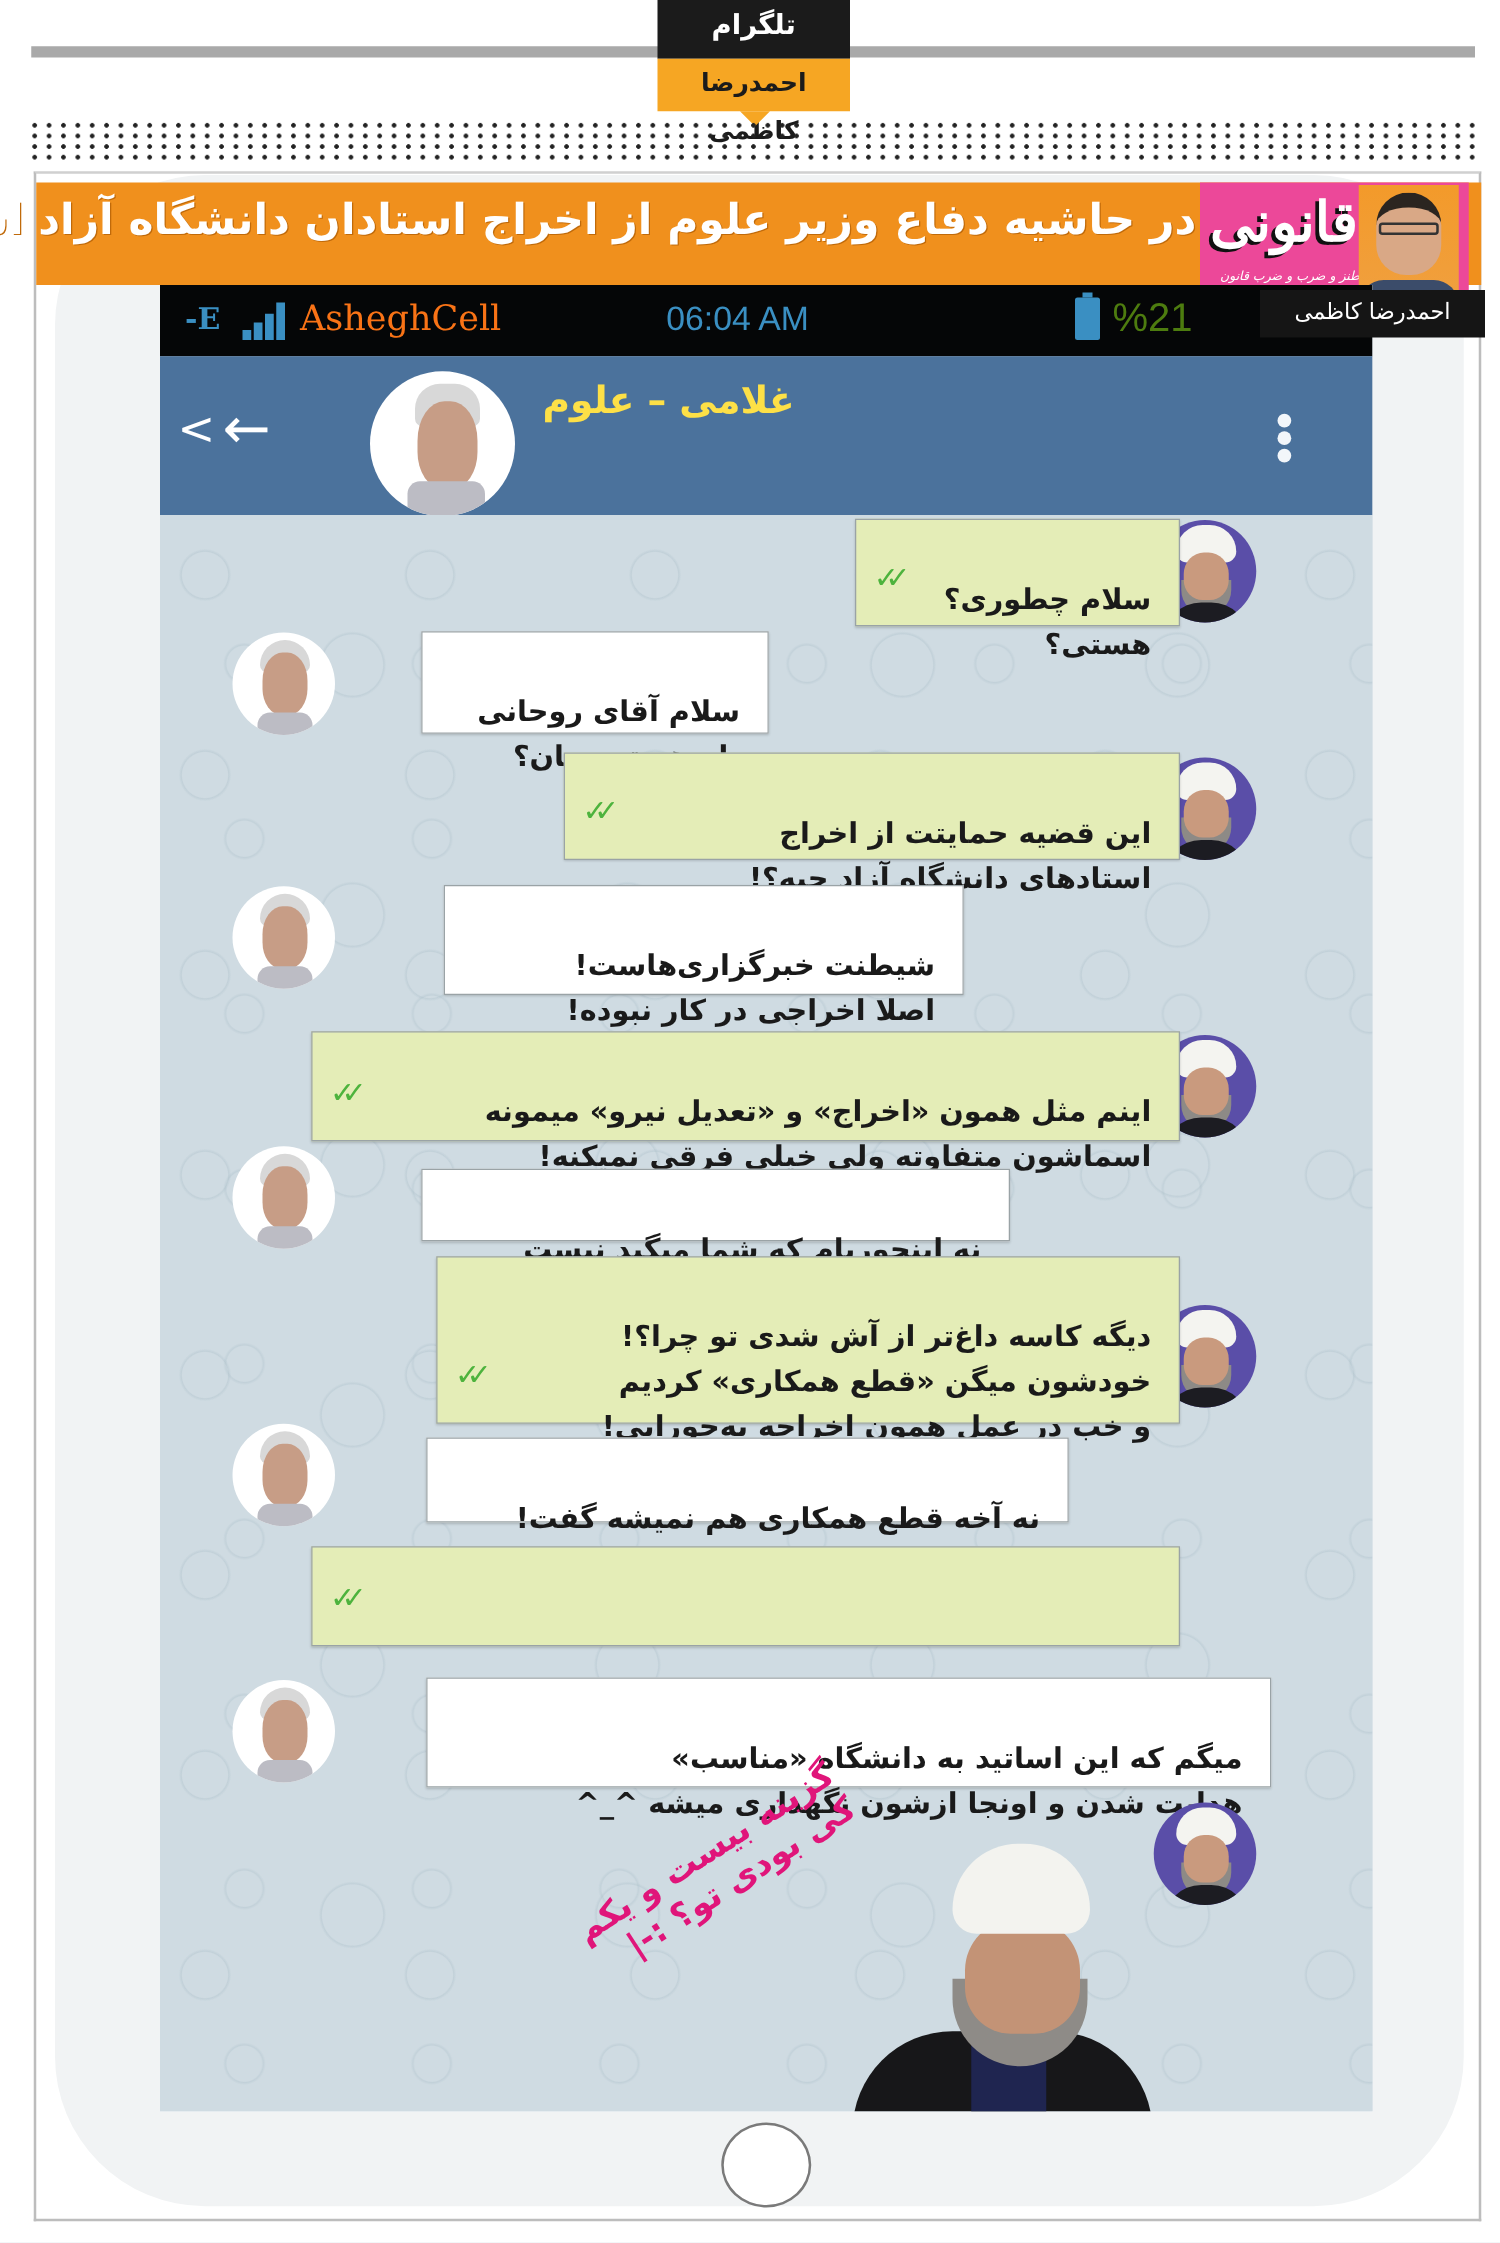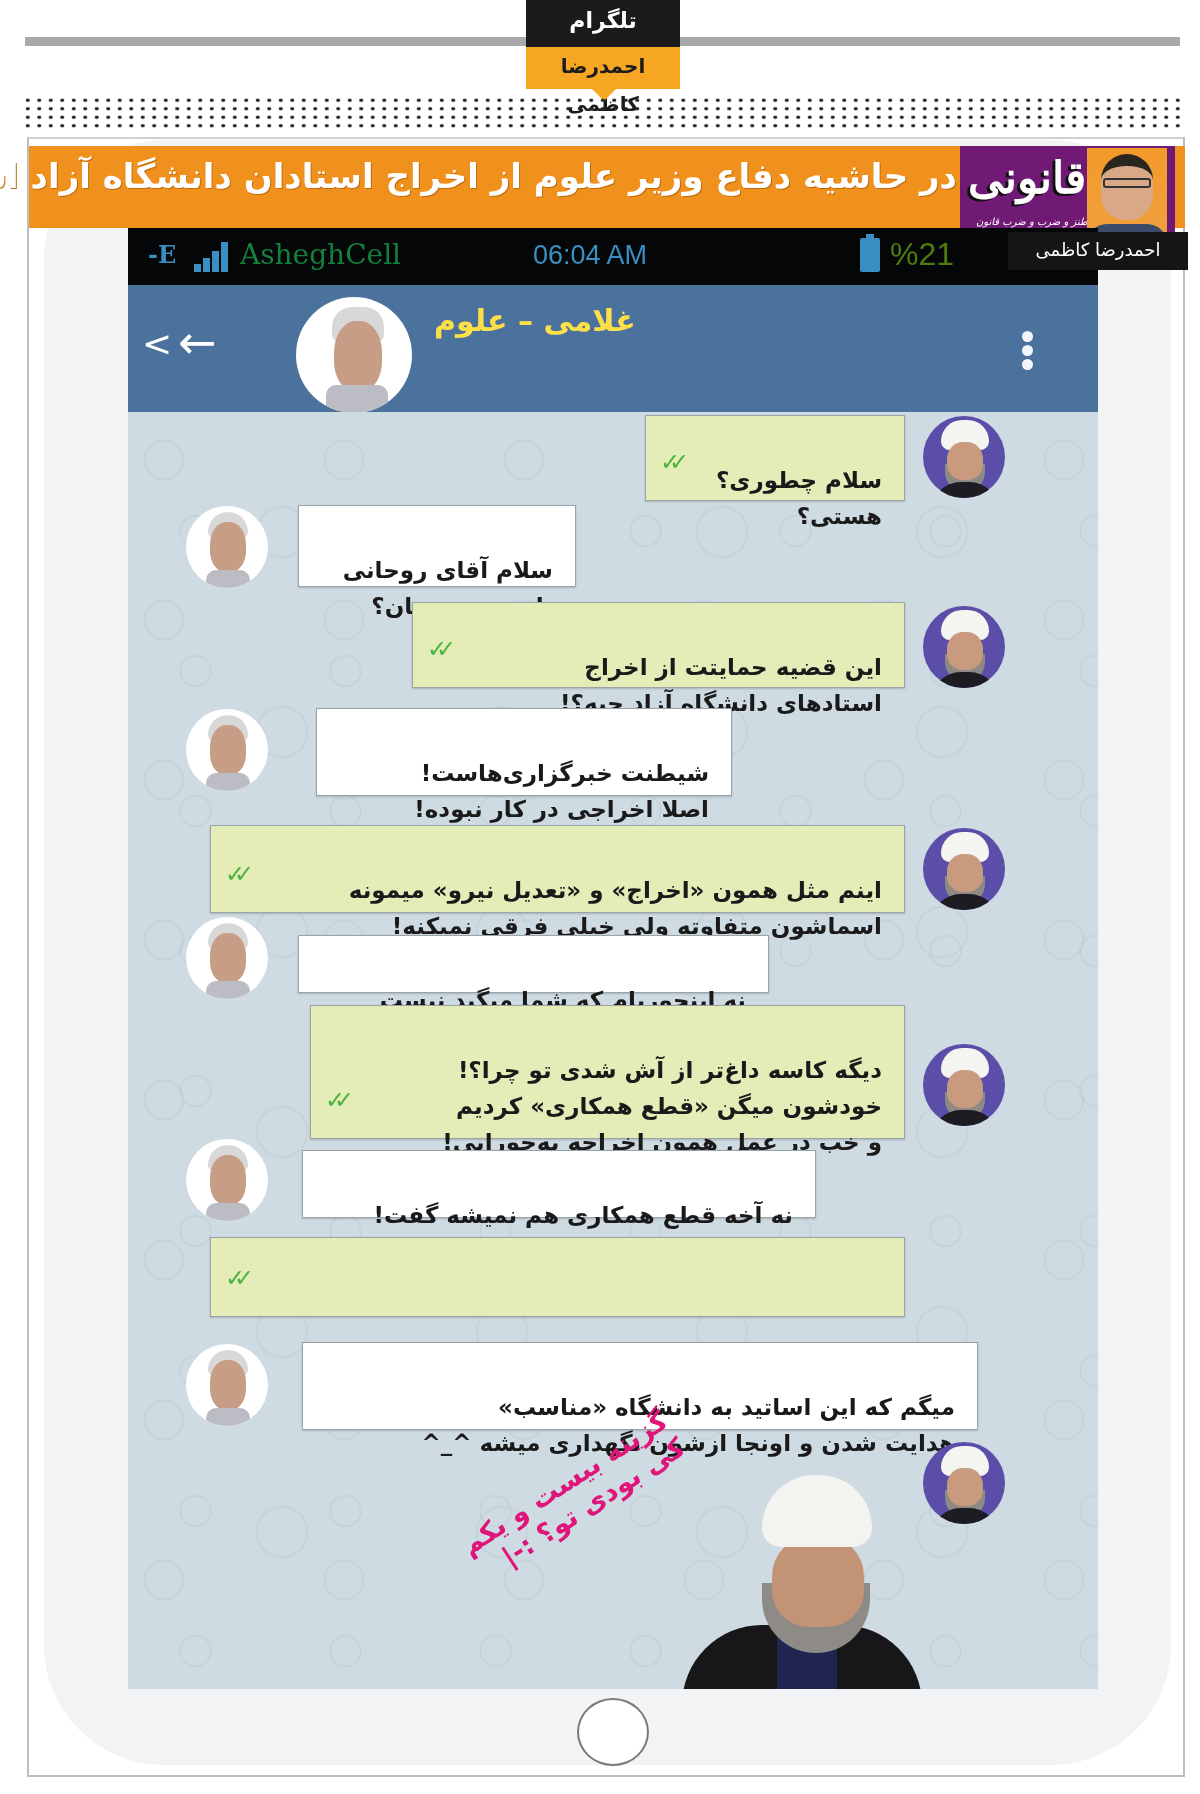--- a/index.html
+++ b/index.html
@@ -13,35 +13,35 @@
   .tag-orange::after { content: ""; position: absolute; left: 66px; bottom: -12px; border-left: 12px solid transparent; border-right: 12px solid transparent; border-top: 12px solid #f6a623; }
   .dots { position: absolute; left: 22px; top: 96px; width: 1165px; height: 34px;
     background-image: radial-gradient(circle, #222 1.6px, transparent 2px);
     background-size: 11.5px 8.5px; }
 
   .frame { position: absolute; left: 27px; top: 137px; width: 1158px; height: 1640px; border: 2px solid #bdbdbd; border-top: 2px solid #d0d0d0; background: #fff; }
   .phone-body { position: absolute; left: 44px; top: 140px; width: 1127px; height: 1625px; background: #f1f3f4; border-radius: 120px; }
 
   .title-bar { position: absolute; left: 29px; top: 146px; width: 1156px; height: 82px; background: #f0901d; }
   .title-text { position: absolute; right: 228px; top: 10px; color: #fff; font-weight: bold; font-size: 34px; direction: rtl; white-space: nowrap; text-shadow: 1px 1px 0 #c06a0a; }
-  .column-logo { position: absolute; right: 10px; top: 0; width: 215px; height: 100px; background: #701a75; }
+  .column-logo { position: absolute; right: 10px; top: 0; width: 215px; height: 100px; background: #ec4899; }
   .logo-text { position: absolute; left: 8px; top: 6px; font-family: "DejaVu Serif", serif; font-size: 44px; font-weight: bold; color: #fff; direction: rtl; text-shadow: -3px 2px 0 #111; }
   .logo-sub { position: absolute; left: 16px; top: 70px; font-size: 10px; color: #fff; direction: rtl; font-style: italic; }
   .author-photo { position: absolute; right: 8px; top: 2px; width: 80px; height: 98px; background: linear-gradient(#f39a2a, #f0a040); overflow: hidden; }
   .author-head { position: absolute; left: 14px; top: 6px; width: 52px; height: 66px; border-radius: 26px 26px 24px 24px; background: #d9a886; border-top: 12px solid #2b2520; }
   .author-glasses { position: absolute; left: 16px; top: 30px; width: 48px; height: 10px; border: 2px solid #333; border-radius: 3px; }
   .author-shirt { position: absolute; left: 0; bottom: 0; width: 80px; height: 22px; background: #3b4c6a; border-radius: 20px 20px 0 0; }
   .author-name-box { position: absolute; right: 12px; top: 232px; width: 180px; height: 38px; background: #151515; color: #fff; font-size: 18px; text-align: center; line-height: 36px; direction: rtl; z-index: 5; }
 
   .screen { position: absolute; left: 128px; top: 228px; width: 970px; height: 1461px; overflow: hidden; background: #cfdbe2; }
   .status-bar { position: absolute; left: 0; top: 0; width: 970px; height: 57px; background: #050607; }
   .net-label { position: absolute; left: 20px; top: 12px; color: #3a8fc2; font-family: "DejaVu Serif", serif; font-weight: bold; font-size: 24px; }
   .signal { position: absolute; left: 66px; top: 14px; width: 40px; height: 30px; }
   .signal span { position: absolute; bottom: 0; width: 7px; background: #3a8fc2; }
-  .carrier { position: absolute; left: 112px; top: 10px; color: #15803d; font-family: "DejaVu Serif", serif; font-size: 28px; }
+  .carrier { position: absolute; left: 112px; top: 10px; color: #f97316; font-family: "DejaVu Serif", serif; font-size: 28px; }
   .clock { position: absolute; left: 405px; top: 12px; color: #3a8fc2; font-size: 27px; font-family: "Liberation Sans", sans-serif; }
   .battery { position: absolute; left: 732px; top: 10px; width: 20px; height: 34px; background: #3a8fc2; border-radius: 2px; }
   .battery::before { content: ""; position: absolute; left: 6px; top: -4px; width: 8px; height: 4px; background: #3a8fc2; }
   .battery-pct { position: absolute; left: 762px; top: 8px; color: #4d7c0f; font-size: 32px; font-family: "Liberation Sans", sans-serif; }
 
   .chat-header { position: absolute; left: 0; top: 57px; width: 970px; height: 127px; background: #4b729c; }
   .back-chevron { position: absolute; left: 14px; top: 38px; color: #fff; font-size: 36px; font-family: "DejaVu Sans", sans-serif; }
   .back-arrow { position: absolute; left: 50px; top: 30px; color: #fff; font-size: 46px; font-family: "DejaVu Sans", sans-serif; }
   .header-avatar { position: absolute; left: 168px; top: 12px; width: 116px; height: 116px; border-radius: 50%; background: #fff; overflow: hidden; }
   .contact-name { position: absolute; left: 306px; top: 18px; color: #fde047; font-weight: bold; font-size: 30px; direction: rtl; }
@@ -62,21 +62,21 @@
   .avatar.gholami { background: #ffffff; }
   .face { position: absolute; border-radius: 45% 45% 42% 42%; }
   .rouhani .turban { position: absolute; left: 18px; top: 4px; width: 48px; height: 30px; border-radius: 24px 24px 10px 10px; background: #f4f4f0; }
   .rouhani .face { left: 24px; top: 26px; width: 36px; height: 38px; background: #c99a7e; }
   .rouhani .beard { position: absolute; left: 22px; top: 48px; width: 40px; height: 28px; border-radius: 0 0 20px 20px; background: #8d8a86; }
   .rouhani .robe { position: absolute; left: 8px; top: 66px; width: 68px; height: 30px; border-radius: 30px 30px 0 0; background: #1c1c22; }
   .gholami .hair { position: absolute; left: 22px; top: 6px; width: 40px; height: 26px; border-radius: 20px 20px 6px 6px; background: #d8d8d8; }
   .gholami .face { left: 24px; top: 16px; width: 36px; height: 50px; background: #c79d86; }
   .gholami .collar { position: absolute; left: 20px; top: 64px; width: 44px; height: 22px; background: #bcbcc4; border-radius: 10px 10px 0 0; }
 
-  .bubble { position: absolute; direction: rtl; font-weight: bold; font-size: 23px; line-height: 36px; color: #1a1a1a; padding: 10px 22px 8px 22px; border: 1.5px solid #9aa3a6; box-shadow: 0 1px 2px rgba(0,0,0,0.18); white-space: pre-line; }
+  .bubble { position: absolute; direction: rtl; font-weight: bold; font-size: 23px; line-height: 36px; color: #1a1a1a; padding: 10px 22px 8px 22px; border: 1.5px solid #9aa3a6; box-shadow: 0 1px 2px rgba(0,0,0,0.18); white-space: pre-line; margin-left: 39px; }
   .bubble.out { background: #e4edb7; }
   .bubble.in { background: #ffffff; }
   .checks { position: absolute; left: 14px; bottom: 20px; color: #4db33d; font-size: 24px; font-weight: bold; letter-spacing: -11px; direction: ltr; }
 
   .sticker { position: absolute; left: 494px; top: 1247px; width: 300px; height: 230px; }
   .sticker-turban { position: absolute; left: 140px; top: 0; width: 110px; height: 72px; border-radius: 55px 55px 20px 20px; background: #f3f3ef; }
   .sticker-face { position: absolute; left: 150px; top: 60px; width: 92px; height: 92px; border-radius: 45% 45% 40% 40%; background: #c39376; }
   .sticker-beard { position: absolute; left: 140px; top: 108px; width: 108px; height: 70px; border-radius: 0 0 54px 54px; background: #8e8b87; }
   .sticker-robe { position: absolute; left: 60px; top: 150px; width: 240px; height: 80px; border-radius: 90px 90px 0 0; background: #171719; }
   .sticker-robe::after { content: ""; position: absolute; left: 95px; top: 10px; width: 60px; height: 70px; background: #1f2550; }

